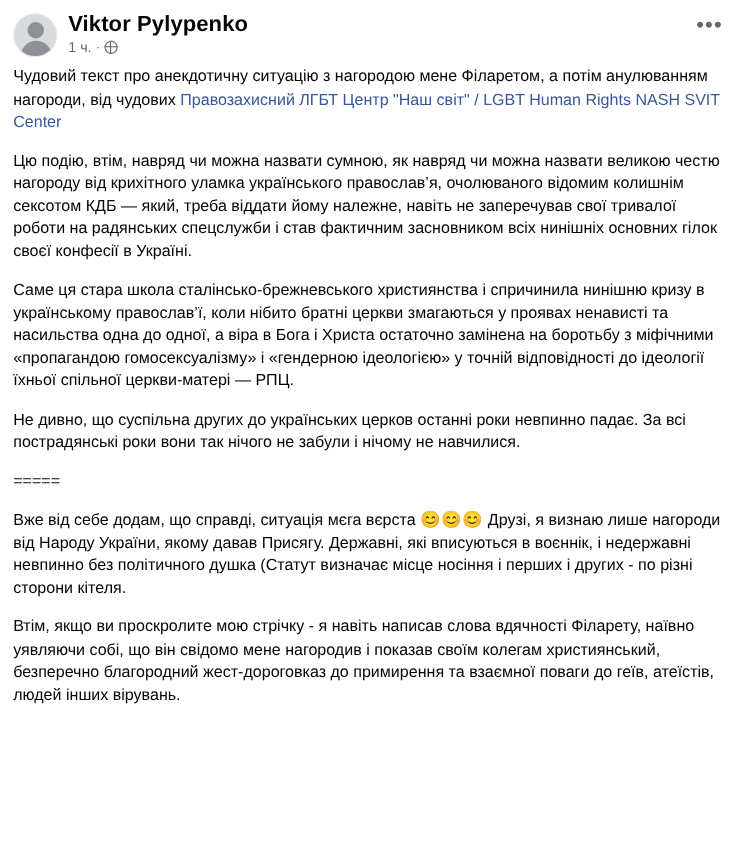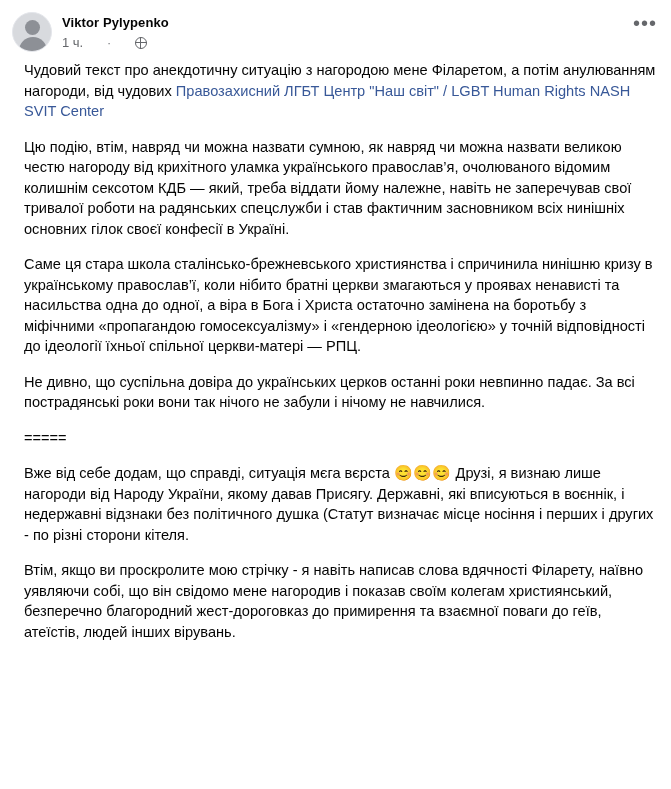--- a/index.html
+++ b/index.html
@@ -55,34 +55,33 @@
     top: 24px;
   }
   .header-text {
     margin-left: 10px;
     display: flex;
     flex-direction: column;
     justify-content: center;
     padding-top: 1px;
   }
   .author-name {
-    font-size: 13px;
+    font-size: 20px;
     font-weight: bold;
     color: #050505;
     line-height: 19px;
     letter-spacing: 0.1px;
   }
   .meta-row {
     display: flex;
     align-items: center;
     margin-top: 3px;
     font-size: 13px;
     color: #65676b;
     line-height: 16px;
-    gap: 20px;
   }
   .meta-dot {
     margin: 0 4px;
     font-size: 11px;
     line-height: 16px;
   }
   .globe-icon {
     display: inline-block;
     width: 12px;
     height: 12px;
@@ -120,21 +119,21 @@
     cursor: pointer;
     user-select: none;
   }
   .post-body {
     padding: 2px 12px 14px 12px;
     font-size: 14.6px;
     line-height: 20.5px;
     color: #050505;
   }
   .post-body p {
-    margin: 0 0 15px 12px;
+    margin: 0 0 15px 0;
   }
   .post-body p:last-child {
     margin-bottom: 0;
   }
   .link {
     color: #385898;
     text-decoration: none;
     cursor: pointer;
   }
   .divider-line {
@@ -164,19 +163,19 @@
         <span class="globe-icon"></span>
       </div>
     </div>
     <div class="menu-dots">•••</div>
   </div>
 
   <div class="post-body" id="post-body">
       <p><span>Чудовий текст про анекдотичну ситуацію з нагородою мене Філаретом, а потім анулюванням нагороди, від чудових </span><a class="link">Правозахисний ЛГБТ Центр "Наш світ" / LGBT Human Rights NASH SVIT Center</a></p>
       <p><span>Цю подію, втім, навряд чи можна назвати сумною, як навряд чи можна назвати великою честю нагороду від крихітного уламка українського православ’я, очолюваного відомим колишнім сексотом КДБ — який, треба віддати йому належне, навіть не заперечував свої тривалої роботи на радянських спецслужби і став фактичним засновником всіх нинішніх основних гілок своєї конфесії в Україні.</span></p>
       <p><span>Саме ця стара школа сталінсько-брежневського християнства і спричинила нинішню кризу в українському православ’ї, коли нібито братні церкви змагаються у проявах ненависті та насильства одна до одної, а віра в Бога і Христа остаточно замінена на боротьбу з міфічними «пропагандою гомосексуалізму» і «гендерною ідеологією» у точній відповідності до ідеології їхньої спільної церкви-матері — РПЦ.</span></p>
-      <p><span>Не дивно, що суспільна довіра до українських церков останні роки невпинно падає. За всі пострадянські роки вони так нічого не забули і нічому не навчилися.</span></p>
+      <p><span>Не дивно, що суспільна других до українських церков останні роки невпинно падає. За всі пострадянські роки вони так нічого не забули і нічому не навчилися.</span></p>
       <p class="divider-line"><span>=====</span></p>
-      <p><span>Вже від себе додам, що справді, ситуація мєга вєрста </span><span class="emoji">😊😊😊</span><span> Друзі, я визнаю лише нагороди від Народу України, якому давав Присягу. Державні, які вписуються в воєннік, і недержавні відзнаки без політичного душка (Статут визначає місце носіння і перших і других - по різні сторони кітеля.</span></p>
+      <p><span>Вже від себе додам, що справді, ситуація мєга вєрста </span><span class="emoji">😊😊😊</span><span> Друзі, я визнаю лише нагороди від Народу України, якому давав Присягу. Державні, які вписуються в воєннік, і недержавні невпинно без політичного душка (Статут визначає місце носіння і перших і других - по різні сторони кітеля.</span></p>
       <p><span>Втім, якщо ви проскролите мою стрічку - я навіть написав слова вдячності Філарету, наївно уявляючи собі, що він свідомо мене нагородив і показав своїм колегам християнський, безперечно благородний жест-дороговказ до примирення та взаємної поваги до геїв, атеїстів, людей інших вірувань.</span></p>
     </div>
 
 </div>
 
 </body></html>

